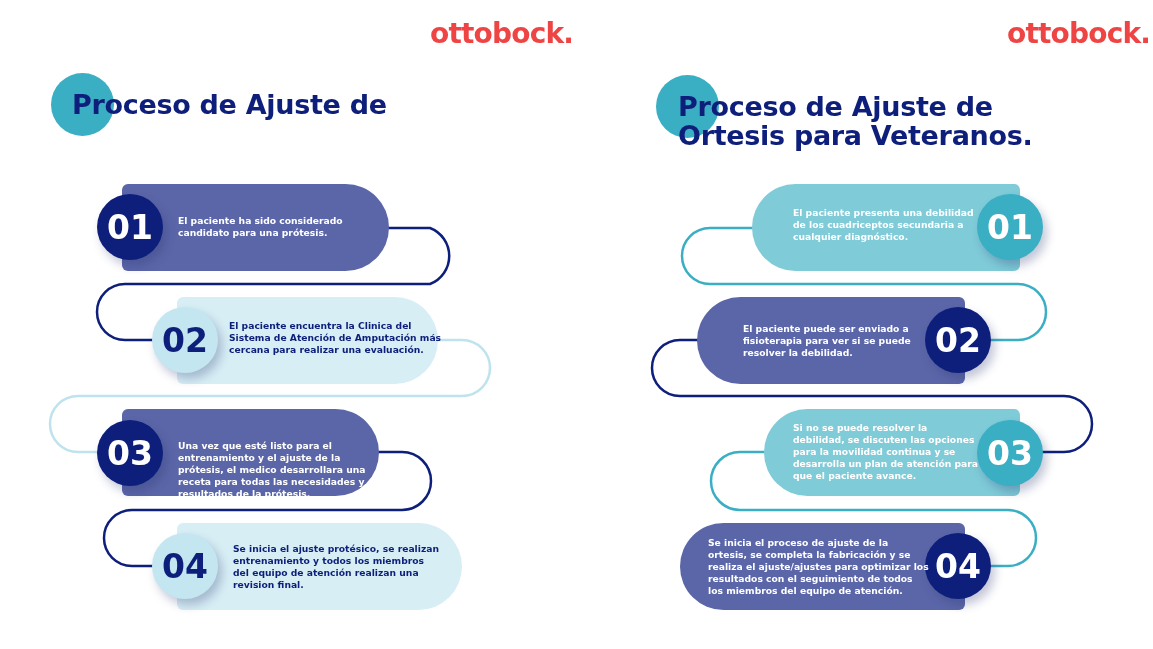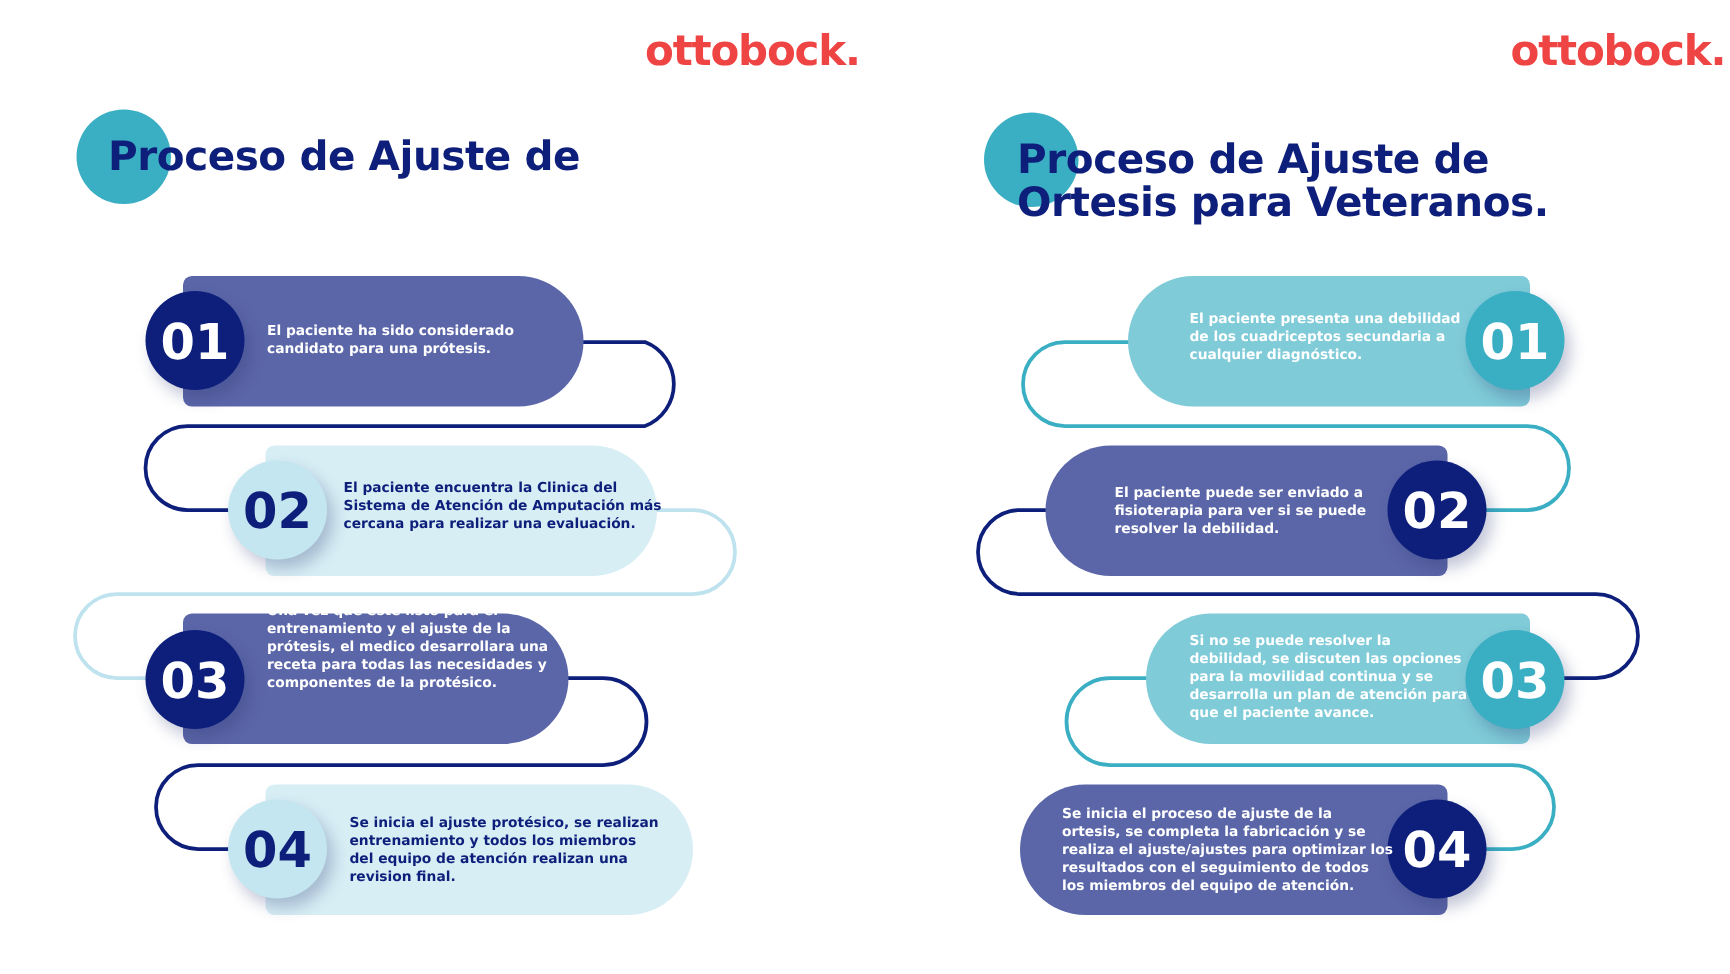--- a/index.html
+++ b/index.html
@@ -51,26 +51,26 @@
 <div class="pill left c-light" style="left:177px;top:297px;width:261px;height:87px;"></div>
 <div class="circle k-light" style="left:152px;top:307px;">02</div>
 <div class="txt" style="left:229px;top:320px;color:#0d1f7a;">
   <div>El paciente encuentra la Clinica del</div>
   <div>Sistema de Atención de Amputación más</div>
   <div>cercana para realizar una evaluación.</div>
 </div>
 
 <div class="pill left c-purple" style="left:122px;top:409px;width:257px;height:87px;"></div>
 <div class="circle k-navy" style="left:97px;top:420px;">03</div>
-<div class="txt" style="left:178px;top:402px;color:#fff;">
+<div class="txt" style="left:178px;top:440px;color:#fff;">
   <div>Una vez que esté listo para el</div>
   <div>entrenamiento y el ajuste de la</div>
   <div>prótesis, el medico desarrollara una</div>
   <div>receta para todas las necesidades y</div>
-  <div>componentes de la protésico.</div>
+  <div>resultados de la prótesis.</div>
 </div>
 
 <div class="pill left c-light" style="left:177px;top:523px;width:285px;height:87px;"></div>
 <div class="circle k-light" style="left:152px;top:533px;">04</div>
 <div class="txt" style="left:233px;top:543px;color:#0d1f7a;">
   <div>Se inicia el ajuste protésico, se realizan</div>
   <div>entrenamiento y todos los miembros</div>
   <div>del equipo de atención realizan una</div>
   <div>revision final.</div>
 </div>

